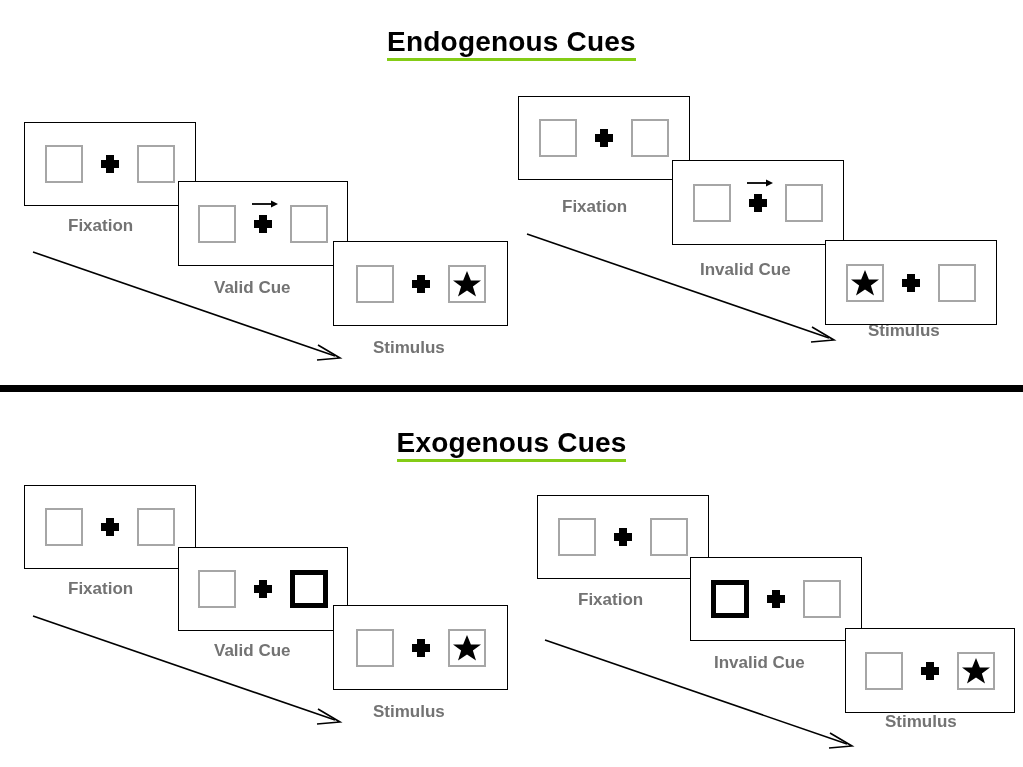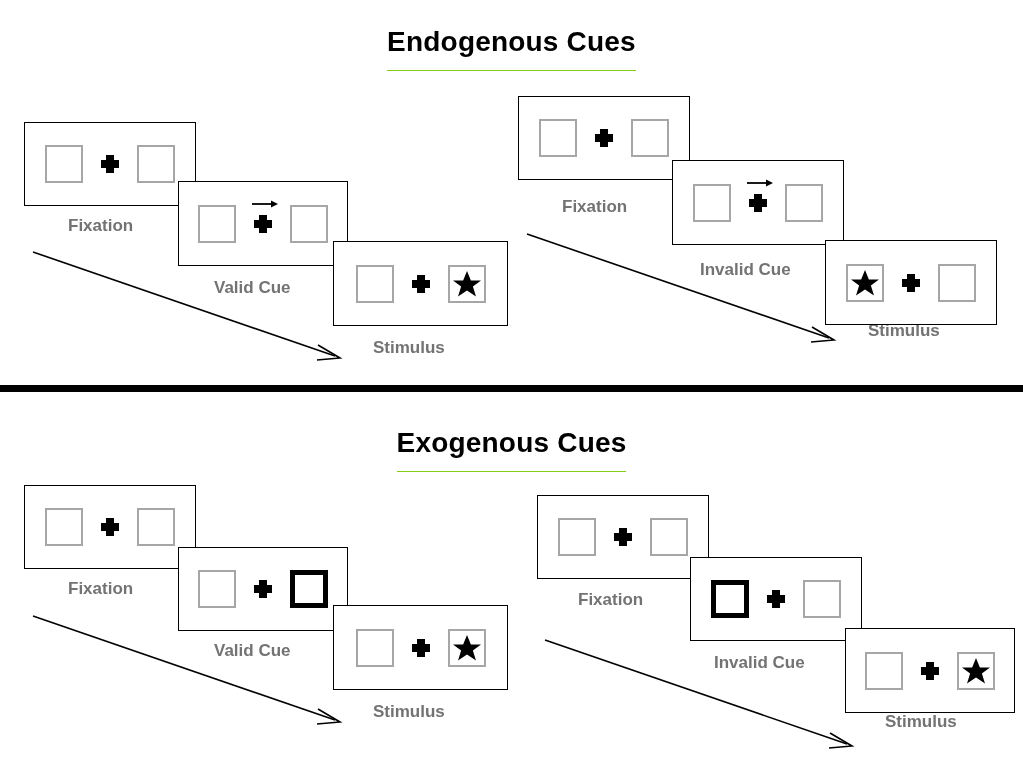--- a/index.html
+++ b/index.html
@@ -18,22 +18,22 @@
   .section-title {
     position: absolute;
     width: 100%;
     text-align: center;
     font-weight: bold;
     font-size: 28px;
     color: #000;
     letter-spacing: 0.2px;
   }
   .section-title span {
-    border-bottom: 1px solid #84cc16;
-    padding-bottom: 13px;
+    border-bottom: 3px solid #84cc16;
+    padding-bottom: 1px;
   }
 
   .divider {
     position: absolute;
     left: 0;
     width: 1023px;
     height: 7px;
     background: #000;
   }
 

